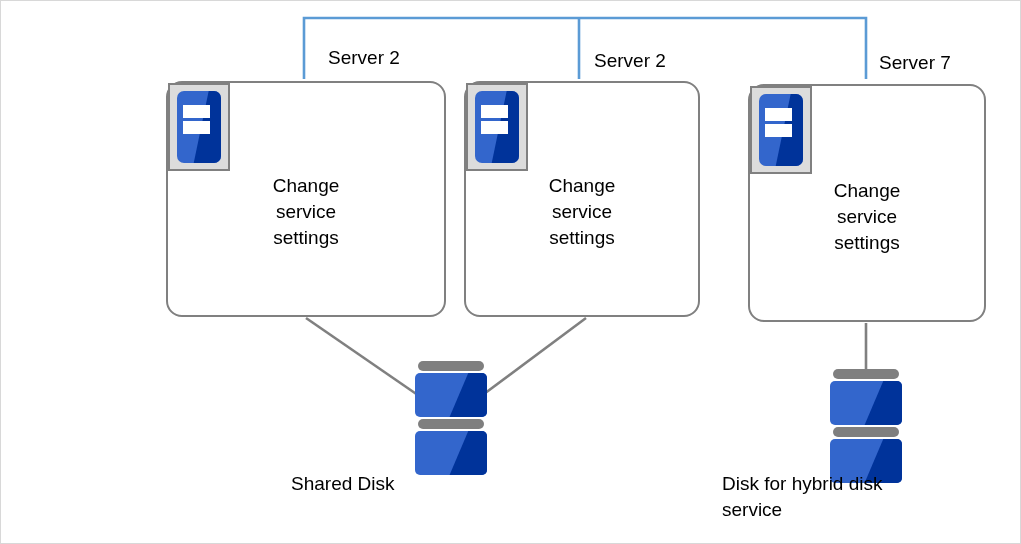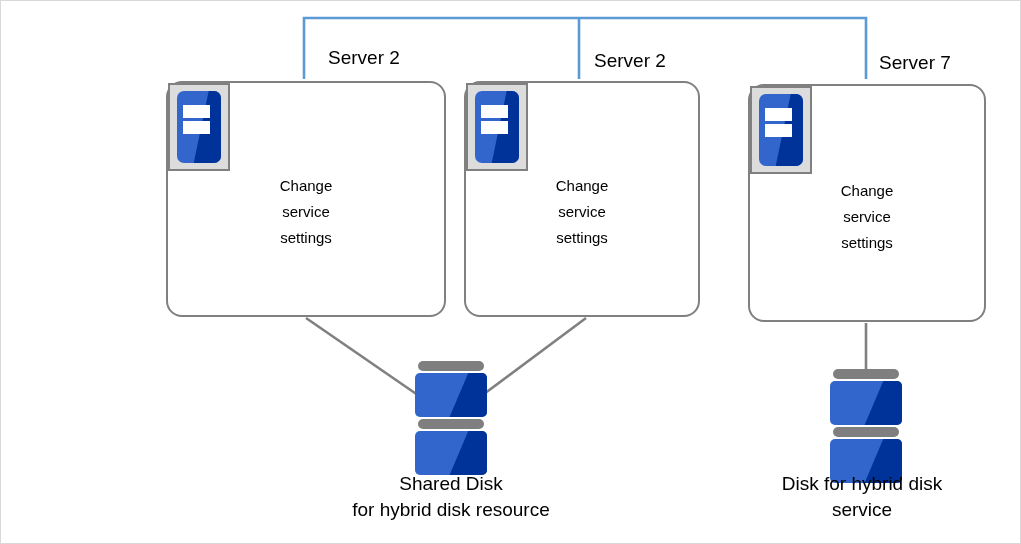--- a/index.html
+++ b/index.html
@@ -38,21 +38,21 @@
     box-sizing: border-box;
     background: #ffffff;
     border: 2.5px solid #808080;
     border-radius: 16px;
   }
   .server-text {
     position: absolute;
     left: 0;
     right: 0;
     text-align: center;
-    font-size: 15px;
+    font-size: 19px;
     line-height: 26px;
     color: #000000;
   }
   
   .srv-icon {
     position: absolute;
     width: 62px;
     height: 88px;
     box-sizing: border-box;
     background: #dcdcdc;
@@ -111,21 +111,20 @@
     top: 0;
     left: 0;
     width: 100%;
     height: 100%;
     background: #00339a;
     clip-path: polygon(74% 0%, 100% 0%, 100% 100%, 48% 100%);
   }
   
   .caption {
     position: absolute;
-    text-align: center;
     font-size: 19px;
     line-height: 26px;
     color: #000000;
   }
 </style>
 </head>
 <body>
 
 <div id="canvas">
 
@@ -198,21 +197,20 @@
       <div class="dark"></div>
     </div>
     <div class="disk-cap" style="top:58px;"></div>
     <div class="disk-body" style="top:70px;">
       <div class="dark"></div>
     </div>
   </div>
 
   <div class="caption" style="left:290px; top:470px; width:320px;">
     <div>Shared Disk</div>
-    <div>for hybrid disk resource</div>
   </div>
 
   <div class="disk" style="left:829px; top:368px; width:72px; height:102px;">
     <div class="disk-cap" style="top:0px;"></div>
     <div class="disk-body" style="top:12px;">
       <div class="dark"></div>
     </div>
     <div class="disk-cap" style="top:58px;"></div>
     <div class="disk-body" style="top:70px;">
       <div class="dark"></div>

